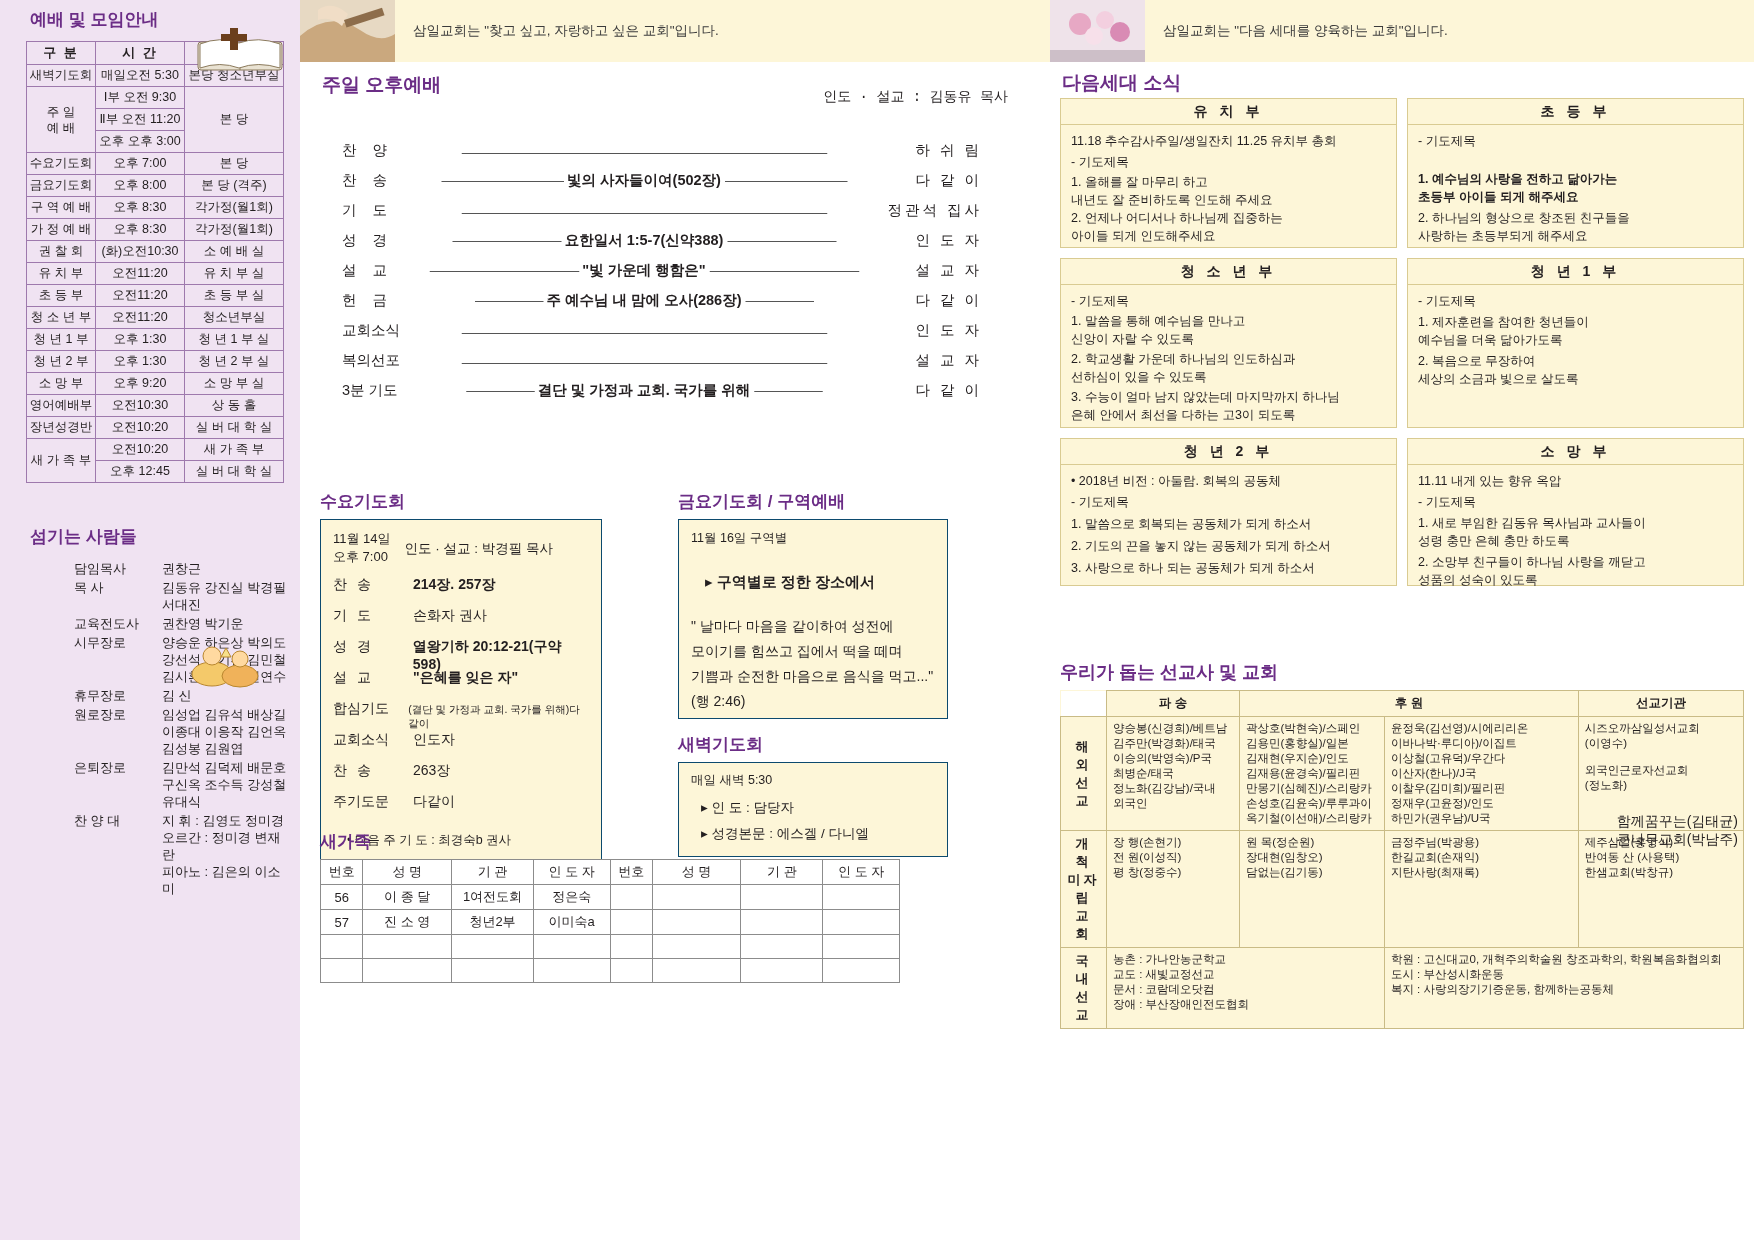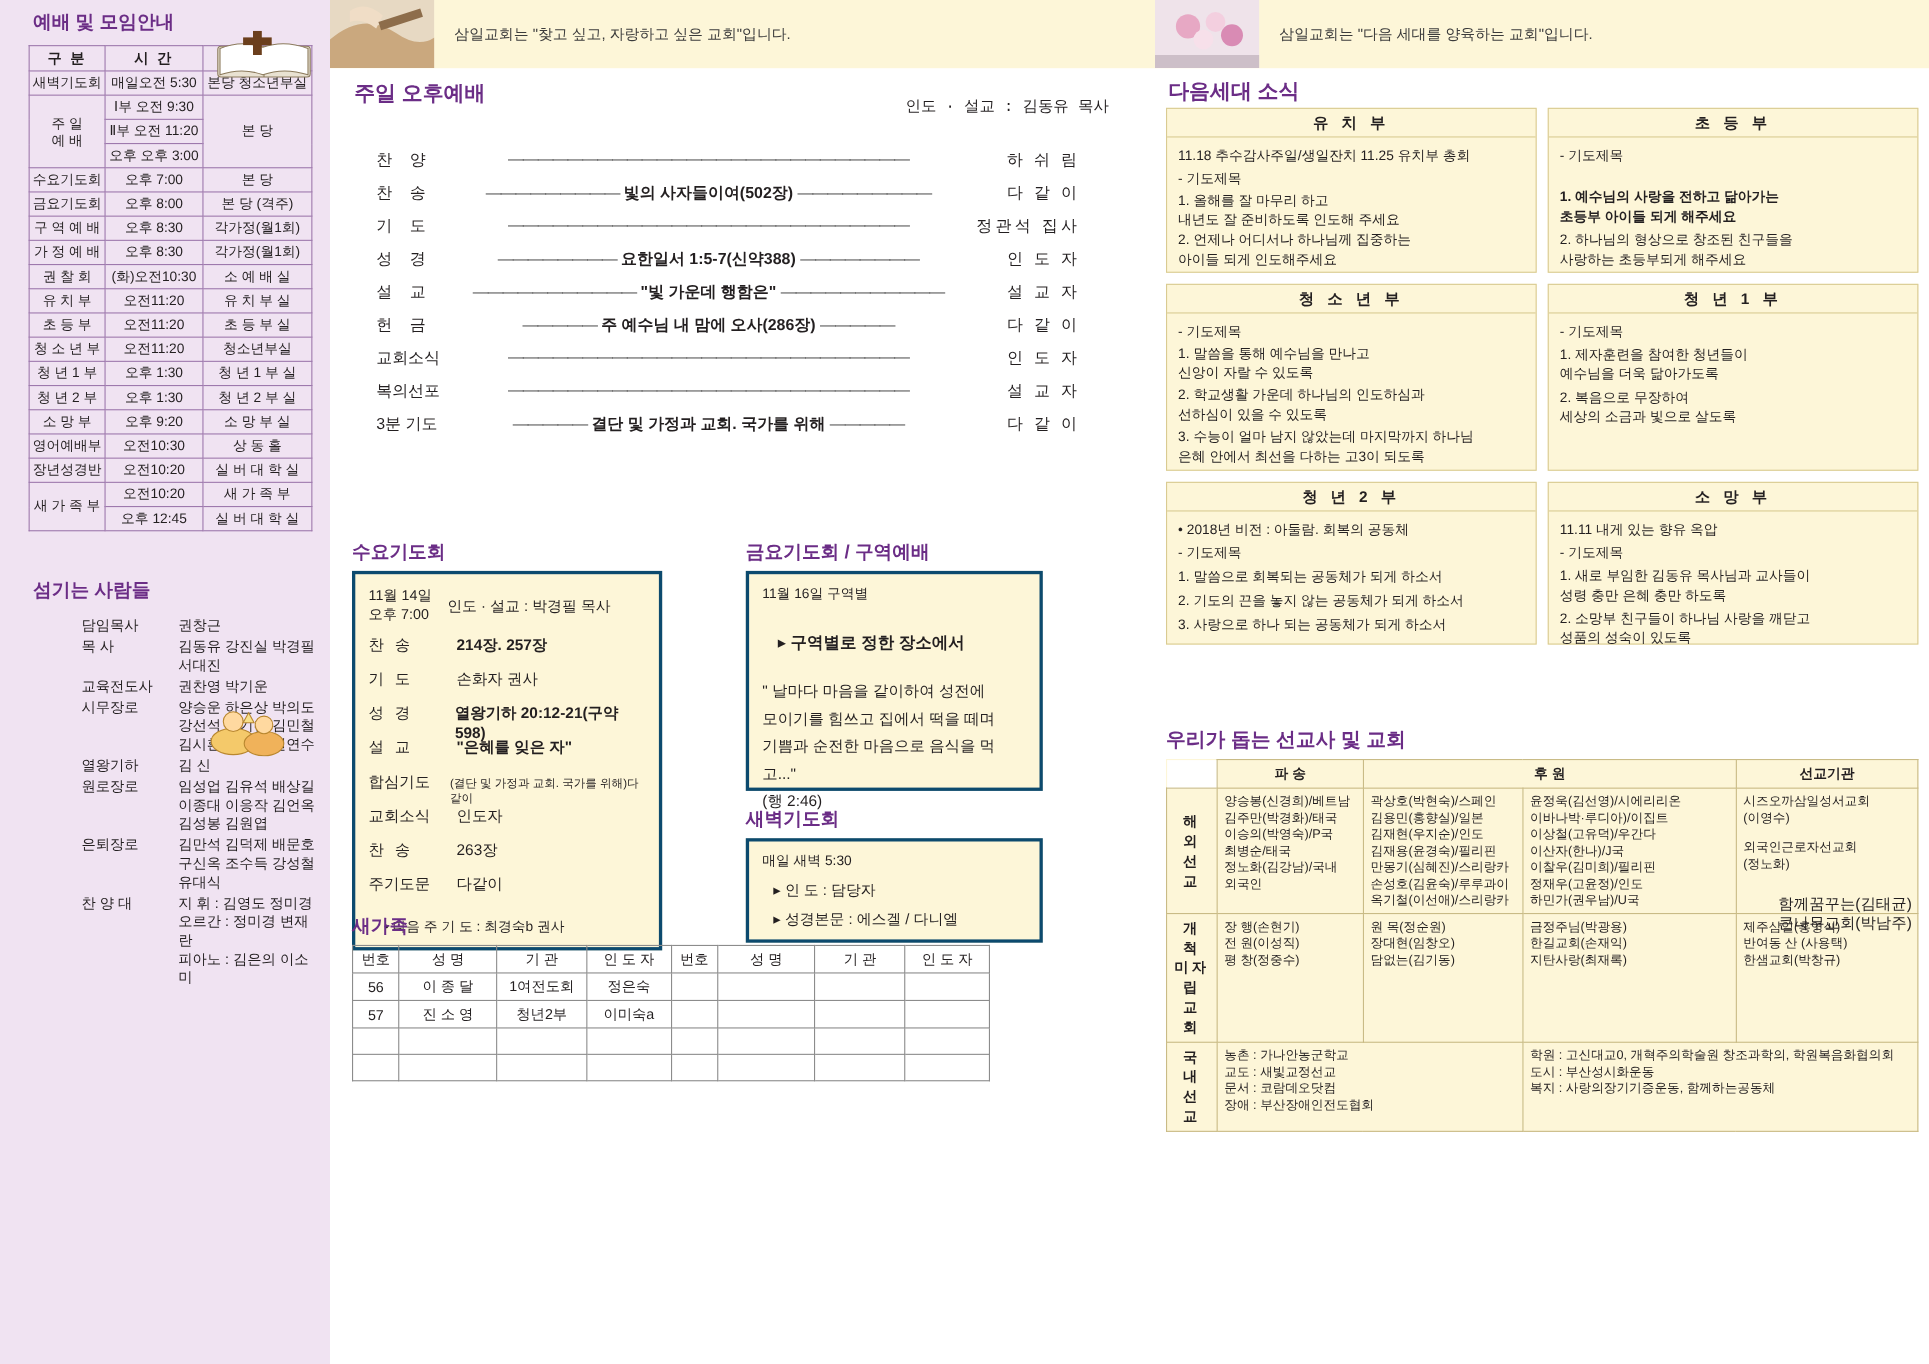--- a/index.html
+++ b/index.html
@@ -39,26 +39,26 @@
   .banner {
     position:absolute; top:0; height:62px; background:#fdf6d8;
     display:flex; align-items:center;
   }
   .banner .photo { width:95px; height:62px; flex:none; overflow:hidden; }
   .banner .txt { font-size:13.5px; color:#3b3b3b; padding-left:18px; }
   .hdr { color:#6b2d86; font-weight:bold; font-size:19px; }
   .hdr2 { color:#6b2d86; font-weight:bold; font-size:17px; }
   .leader { font-size:14px; text-align:right; }
   .order { width:640px; margin-left:20px; margin-top:12px; font-size:14.5px; }
-  .order .ln { display:flex; align-items:center; height:30px; }
+  .order .ln { display:flex; align-items:flex-end; height:30px; }
   .order .a { width:60px; letter-spacing:6px; flex:none; }
   .order .mid { flex:1; text-align:center; position:relative; overflow:hidden; white-space:nowrap; color:#231f20;}
   .order .mid .dots { color:#555; letter-spacing:-1px; }
   .order .b { width:96px; text-align:right; letter-spacing:3px; flex:none; }
-  .ybox { background:#fdf6d8; border:3px solid #0c4a6e; }
+  .ybox { background:#fdf6d8; border:1px solid #0c4a6e; }
   .wed { position:absolute; left:20px; top:490px; width:282px; }
   .fri { position:absolute; left:330px; top:490px; width:270px;margin-left:48px; }
   .newfam { position:absolute; left:20px; top:830px; width:580px; }
   .ftbl { border-collapse:collapse; width:100%; font-size:13px; }
   .ftbl td { border:1px solid #8c8c8c; text-align:center; padding:3px 2px; height:24px; }
   
   #right-col { position:absolute; left:1050px; top:0; width:704px; height:1240px; }
   .card { background:#fdf6d8; border:1px solid #d9cb92; }
   .card .ct {
     text-align:center; font-weight:bold; font-size:14px; padding:4px 0 3px;
@@ -208,21 +208,21 @@
       <div class="lab">교육전도사</div>
       <div class="val" style="white-space:pre-line">권찬영  박기운</div>
     </div>
     <div class="row">
       <div class="lab">시무장로</div>
       <div class="val" style="white-space:pre-line">양승운  하은상  박의도
 강선석  김기환  김민철
 김시환  김정대  변연수</div>
     </div>
     <div class="row">
-      <div class="lab">열왕기하</div>
+      <div class="lab">휴무장로</div>
       <div class="val" style="white-space:pre-line">김  신</div>
     </div>
     <div class="row">
       <div class="lab">원로장로</div>
       <div class="val" style="white-space:pre-line">임성업  김유석  배상길
 이종대  이응작  김언옥
 김성봉  김원엽</div>
     </div>
     <div class="row">
       <div class="lab">은퇴장로</div>

